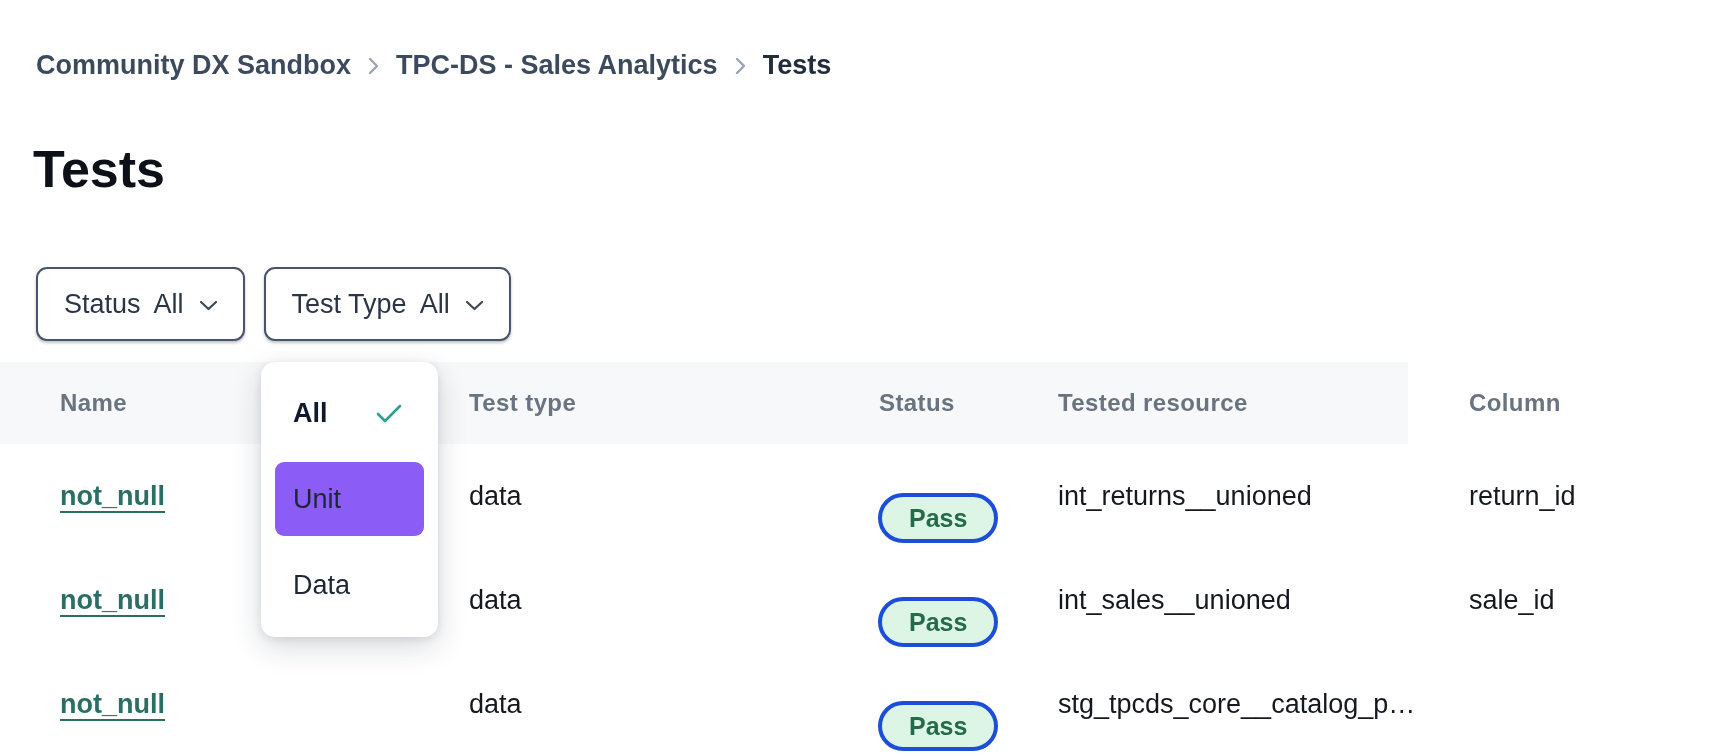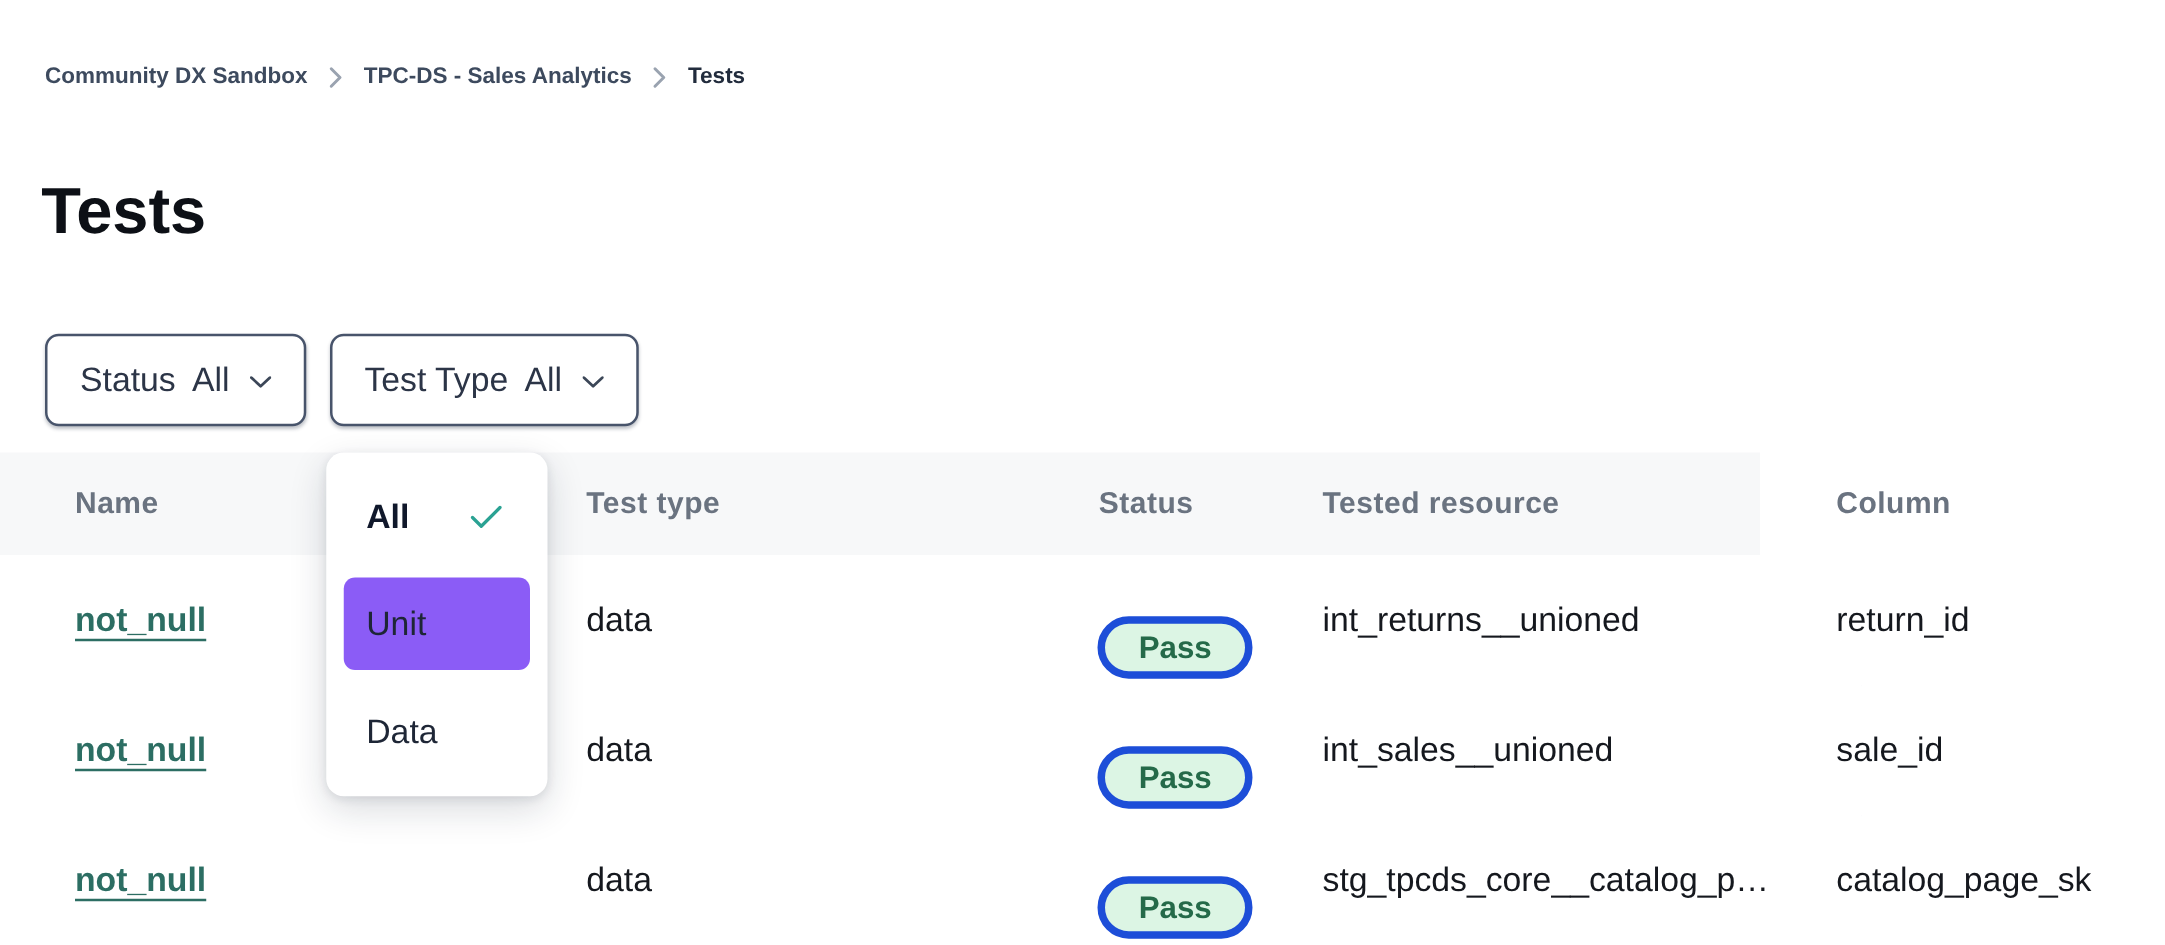--- a/index.html
+++ b/index.html
@@ -2,22 +2,22 @@
 <html><head>
 <meta charset="utf-8">
 <style>
   html,body{margin:0;padding:0;}
   body{
     width:1732px;height:756px;position:relative;overflow:hidden;
     background:#ffffff;font-family:"Liberation Sans",sans-serif;
     -webkit-font-smoothing:antialiased;
   }
   
-  .breadcrumb{position:absolute;left:36px;top:50px;display:flex;align-items:flex-end;gap:17px;
-    font-size:18px;font-weight:700;color:#3d4a5e;}
+  .breadcrumb{position:absolute;left:36px;top:50px;display:flex;align-items:center;gap:17px;
+    font-size:27px;font-weight:700;color:#3d4a5e;}
   .breadcrumb .crumb{cursor:pointer;white-space:nowrap;}
   .breadcrumb .crumb.current{color:#222c3d;}
   .breadcrumb .sep{display:flex;align-items:center;}
   
   .page-title{position:absolute;left:33px;top:104px;font-size:52px;font-weight:700;color:#0d1016;}
   
   .filters{position:absolute;left:36px;top:267px;display:flex;gap:19px;}
   .filter-btn{display:flex;align-items:center;gap:13px;height:74px;padding:0 26px;
     border:2px solid #48546b;border-radius:11px;background:#fff;color:#2c3547;
     font-size:27px;box-shadow:0 2px 3px rgba(30,40,60,.28);cursor:pointer;box-sizing:border-box;}
@@ -32,21 +32,21 @@
   .table-row.last{border-bottom:none;}
   .cell{position:absolute;top:0;height:100%;display:flex;align-items:center;
     font-size:27px;color:#15181e;white-space:nowrap;}
   .col-name{left:60px;}   .col-type{left:469px;}  .col-status{left:878px;}
   .col-resource{left:1058px;} .col-column{left:1469px;}
   .hcol-name{left:60px;}  .hcol-type{left:469px;} .hcol-status{left:879px;}
   .hcol-resource{left:1058px;} .hcol-column{left:1469px;text-align:center;}
   .test-link{color:#2c6e63;font-weight:700;text-decoration:underline;
     text-underline-offset:6px;text-decoration-thickness:2px;cursor:pointer;}
   .badge{display:inline-flex;align-items:center;justify-content:center;height:50px;
-    padding:0 27px;border:6px solid #1d4ed8;border-radius:27px;background:#dcf5e4;
+    padding:0 27px;border:4px solid #1d4ed8;border-radius:27px;background:#dcf5e4;
     color:#256a49;font-size:25px;font-weight:700;box-sizing:border-box;margin-top:44px;}
   
   .dropdown{position:absolute;left:261px;top:362px;width:177px;height:275px;z-index:10;
     background:#fff;border-radius:14px;box-sizing:border-box;padding:14px;
     display:flex;flex-direction:column;gap:12px;
     box-shadow:0 10px 30px rgba(18,28,48,.16),0 2px 8px rgba(18,28,48,.10);}
   .dd-item{height:74px;display:flex;align-items:center;justify-content:space-between;
     padding:0 22px 0 18px;border-radius:9px;font-size:27px;color:#1e2636;cursor:pointer;}
   .dd-item.selected{font-weight:700;color:#10182b;}
   .dd-item.hovered{background:#8b5cf6;}
@@ -128,21 +128,20 @@
 
 <div class="table-row last" style="top:652px;">
   <div class="cell col-name">
     <span class="test-link">not_null</span>
   </div>
   <div class="cell col-type">data</div>
   <div class="cell col-status">
     <span class="badge">Pass</span>
   </div>
   <div class="cell col-resource">stg_tpcds_core__catalog_p…</div>
-  <div class="cell col-column">catalog_page_sk</div>
 </div>
 
 <div class="dropdown">
   <div class="dd-item selected">
     <span>All</span>
     <span class="check">
       <svg width="26" height="20" viewBox="0 0 26 20" fill="none">
           <polyline points="2,11 9,18 24,3" stroke="#2aa293" stroke-width="2.6" stroke-linecap="round" stroke-linejoin="round"></polyline>
         </svg>
     </span>

